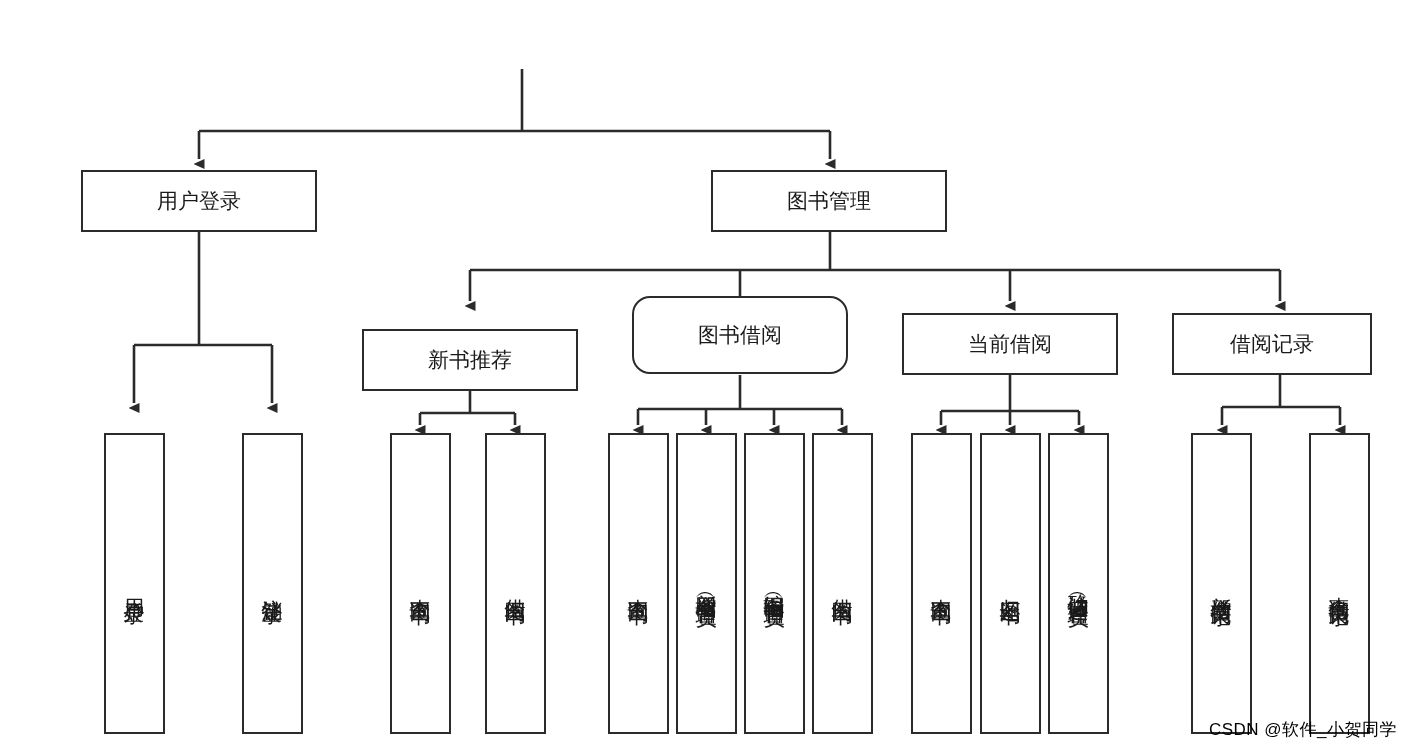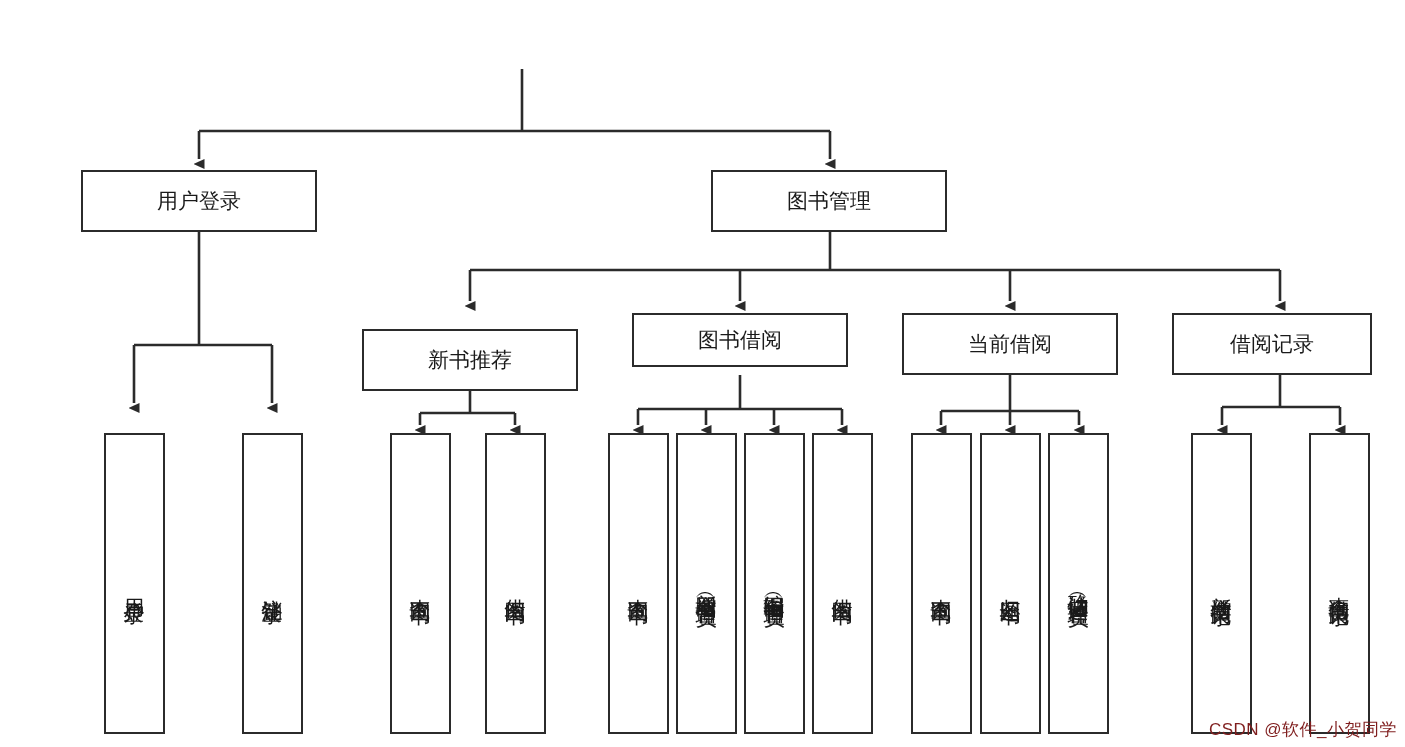--- a/index.html
+++ b/index.html
@@ -67,21 +67,21 @@
     display: flex;
     align-items: center;
     justify-content: center;
     width: 100%;
   }
   .watermark {
     position: absolute;
     right: 8px;
     bottom: 6px;
     font-size: 17px;
-    color: #7f1d1d;
+    color: #000000;
     letter-spacing: 0.5px;
     white-space: nowrap;
     user-select: none;
   }
 </style>
 </head>
 <body>
 
 <div id="canvas">
 
@@ -141,21 +141,21 @@
   </div>
 
   <div class="node h" style="left:711px; top:170px; width:236px; height:62px;">
     <span class="label">图书管理</span>
   </div>
 
   <div class="node h" style="left:362px; top:313px; width:216px; height:62px;margin-top:16px;">
     <span class="label">新书推荐</span>
   </div>
 
-  <div class="node h" style="left:632px; top:313px; width:216px; height:54px;">
+  <div class="node h" style="left:632px; top:296px; width:216px; height:78px;border-radius:18px;">
     <span class="label">图书借阅</span>
   </div>
 
   <div class="node h" style="left:902px; top:313px; width:216px; height:62px;justify-content:center;">
     <span class="label">当前借阅</span>
   </div>
 
   <div class="node h" style="left:1172px; top:313px; width:200px; height:62px;">
     <span class="label">借阅记录</span>
   </div>

